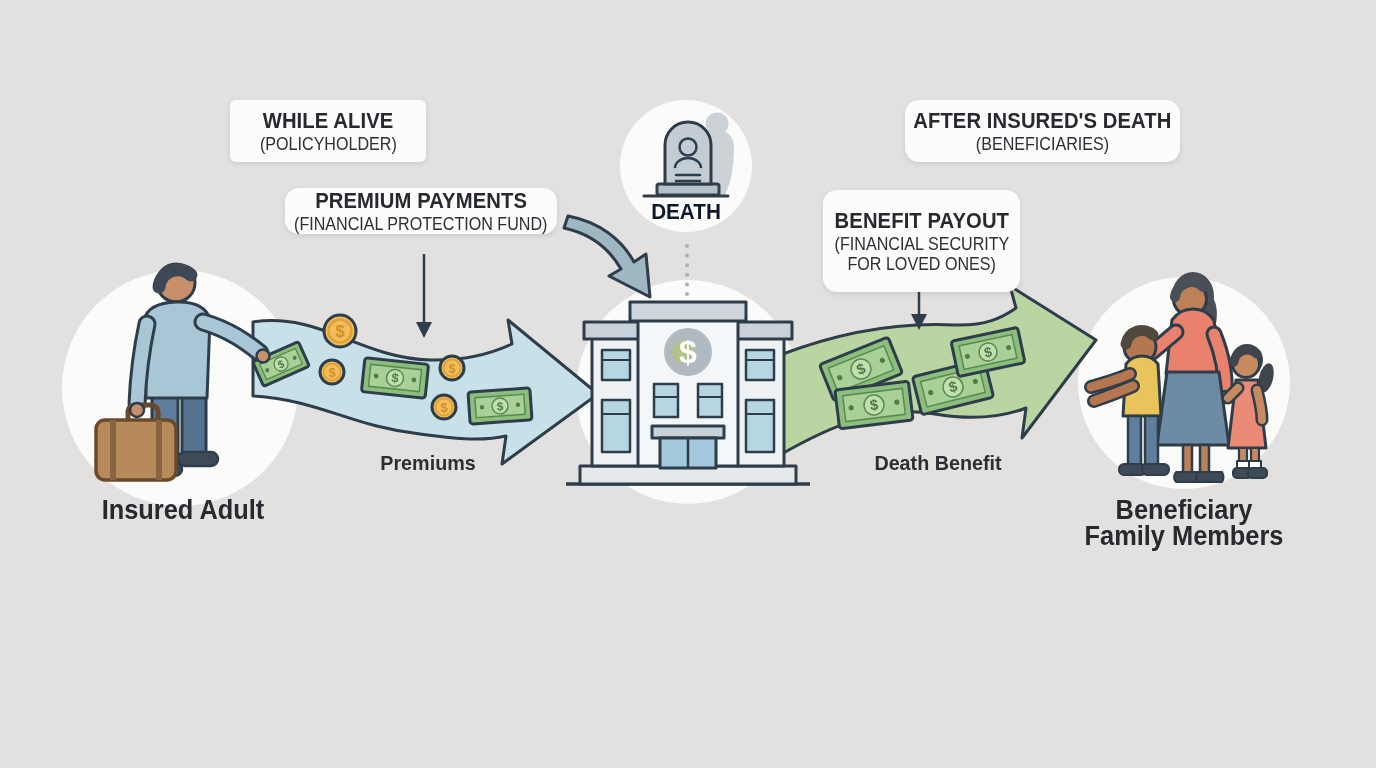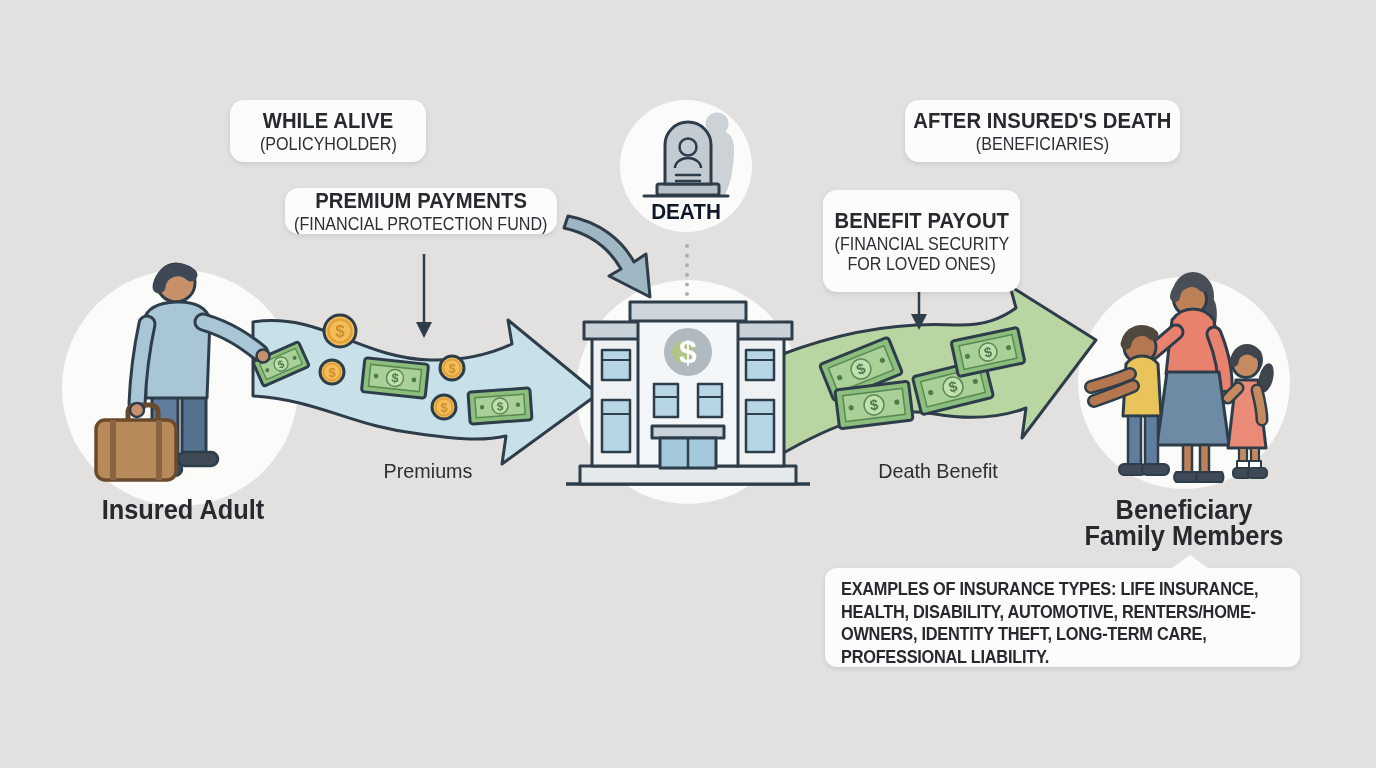--- a/index.html
+++ b/index.html
@@ -17,21 +17,21 @@
     display:flex;flex-direction:column;align-items:center;justify-content:center;
     text-align:center;
   }
   .callout .t{font-size:22px;font-weight:700;line-height:26px;letter-spacing:.1px;
     transform:scaleX(.92);transform-origin:center;white-space:nowrap;}
   .callout .s{font-size:17.5px;font-weight:400;line-height:20px;color:#2b2f34;
     transform:scaleX(.92);transform-origin:center;white-space:nowrap;}
 
   .lbl{position:absolute;transform:translateX(-50%);text-align:center;white-space:nowrap;}
   .lbl .ln{display:block;transform:scaleX(.94);transform-origin:center;}
-  .flow-lbl{font-size:21px;font-weight:400;color:#2b2f33;margin-top:8px;}
+  .flow-lbl{font-size:21px;font-weight:700;color:#2b2f33;}
   .actor-lbl{font-size:27px;font-weight:700;line-height:26px;color:#26292d;}
   .death-lbl{font-size:22px;font-weight:700;color:#0f172a;}
 
   .note{
     position:absolute;left:825px;top:568px;width:475px;height:99px;box-sizing:border-box;
     background:#fcfcfc;border-radius:12px;box-shadow:0 2px 5px rgba(70,70,70,.14);
     padding:10px 8px 0 16px;
   }
   .note::after{
     content:"";position:absolute;left:347px;top:-13px;width:0;height:0;
@@ -281,21 +281,21 @@
   <g>
     <line x1="424" y1="254" x2="424" y2="326" stroke="#2e3d4a" stroke-width="2.5"></line>
     <path d="M416,322 L424,338 L432,322 Z" fill="#2e3d4a"></path>
   </g>
   <g>
     <line x1="919" y1="274" x2="919" y2="318" stroke="#2e3d4a" stroke-width="2.5"></line>
     <path d="M911,314 L919,330 L927,314 Z" fill="#2e3d4a"></path>
   </g>
 </svg>
 
-<div class="callout" style="left:230px;top:100px;width:196px;height:62px;">
+<div class="callout" style="left:230px;top:100px;width:196px;height:62px;border-radius:6px;">
   <span class="t">WHILE ALIVE</span>
   <span class="s">(POLICYHOLDER)</span>
 </div>
 
 <div class="callout" style="left:285px;top:188px;width:272px;height:46px;">
   <span class="t">PREMIUM PAYMENTS</span>
   <span class="s">(FINANCIAL PROTECTION FUND)</span>
 </div>
 
 <div class="callout" style="left:905px;top:100px;width:275px;height:62px;text-align:right;">
@@ -324,20 +324,14 @@
 <div class="lbl actor-lbl" style="left:183px;top:497px;">
   <span class="ln">Insured Adult</span>
 </div>
 
 
 <div class="lbl actor-lbl" style="left:1184px;top:497px;">
   <span class="ln">Beneficiary</span>
   <span class="ln">Family Members</span>
 </div>
 
-<div class="note">
-  <div class="ln">EXAMPLES OF INSURANCE TYPES: LIFE INSURANCE,</div>
-  <div class="ln">HEALTH, DISABILITY, AUTOMOTIVE, RENTERS/HOME-</div>
-  <div class="ln">OWNERS, IDENTITY THEFT, LONG-TERM CARE,</div>
-  <div class="ln">PROFESSIONAL LIABILITY.</div>
-</div>
 
 </div>
 
 </body></html>

